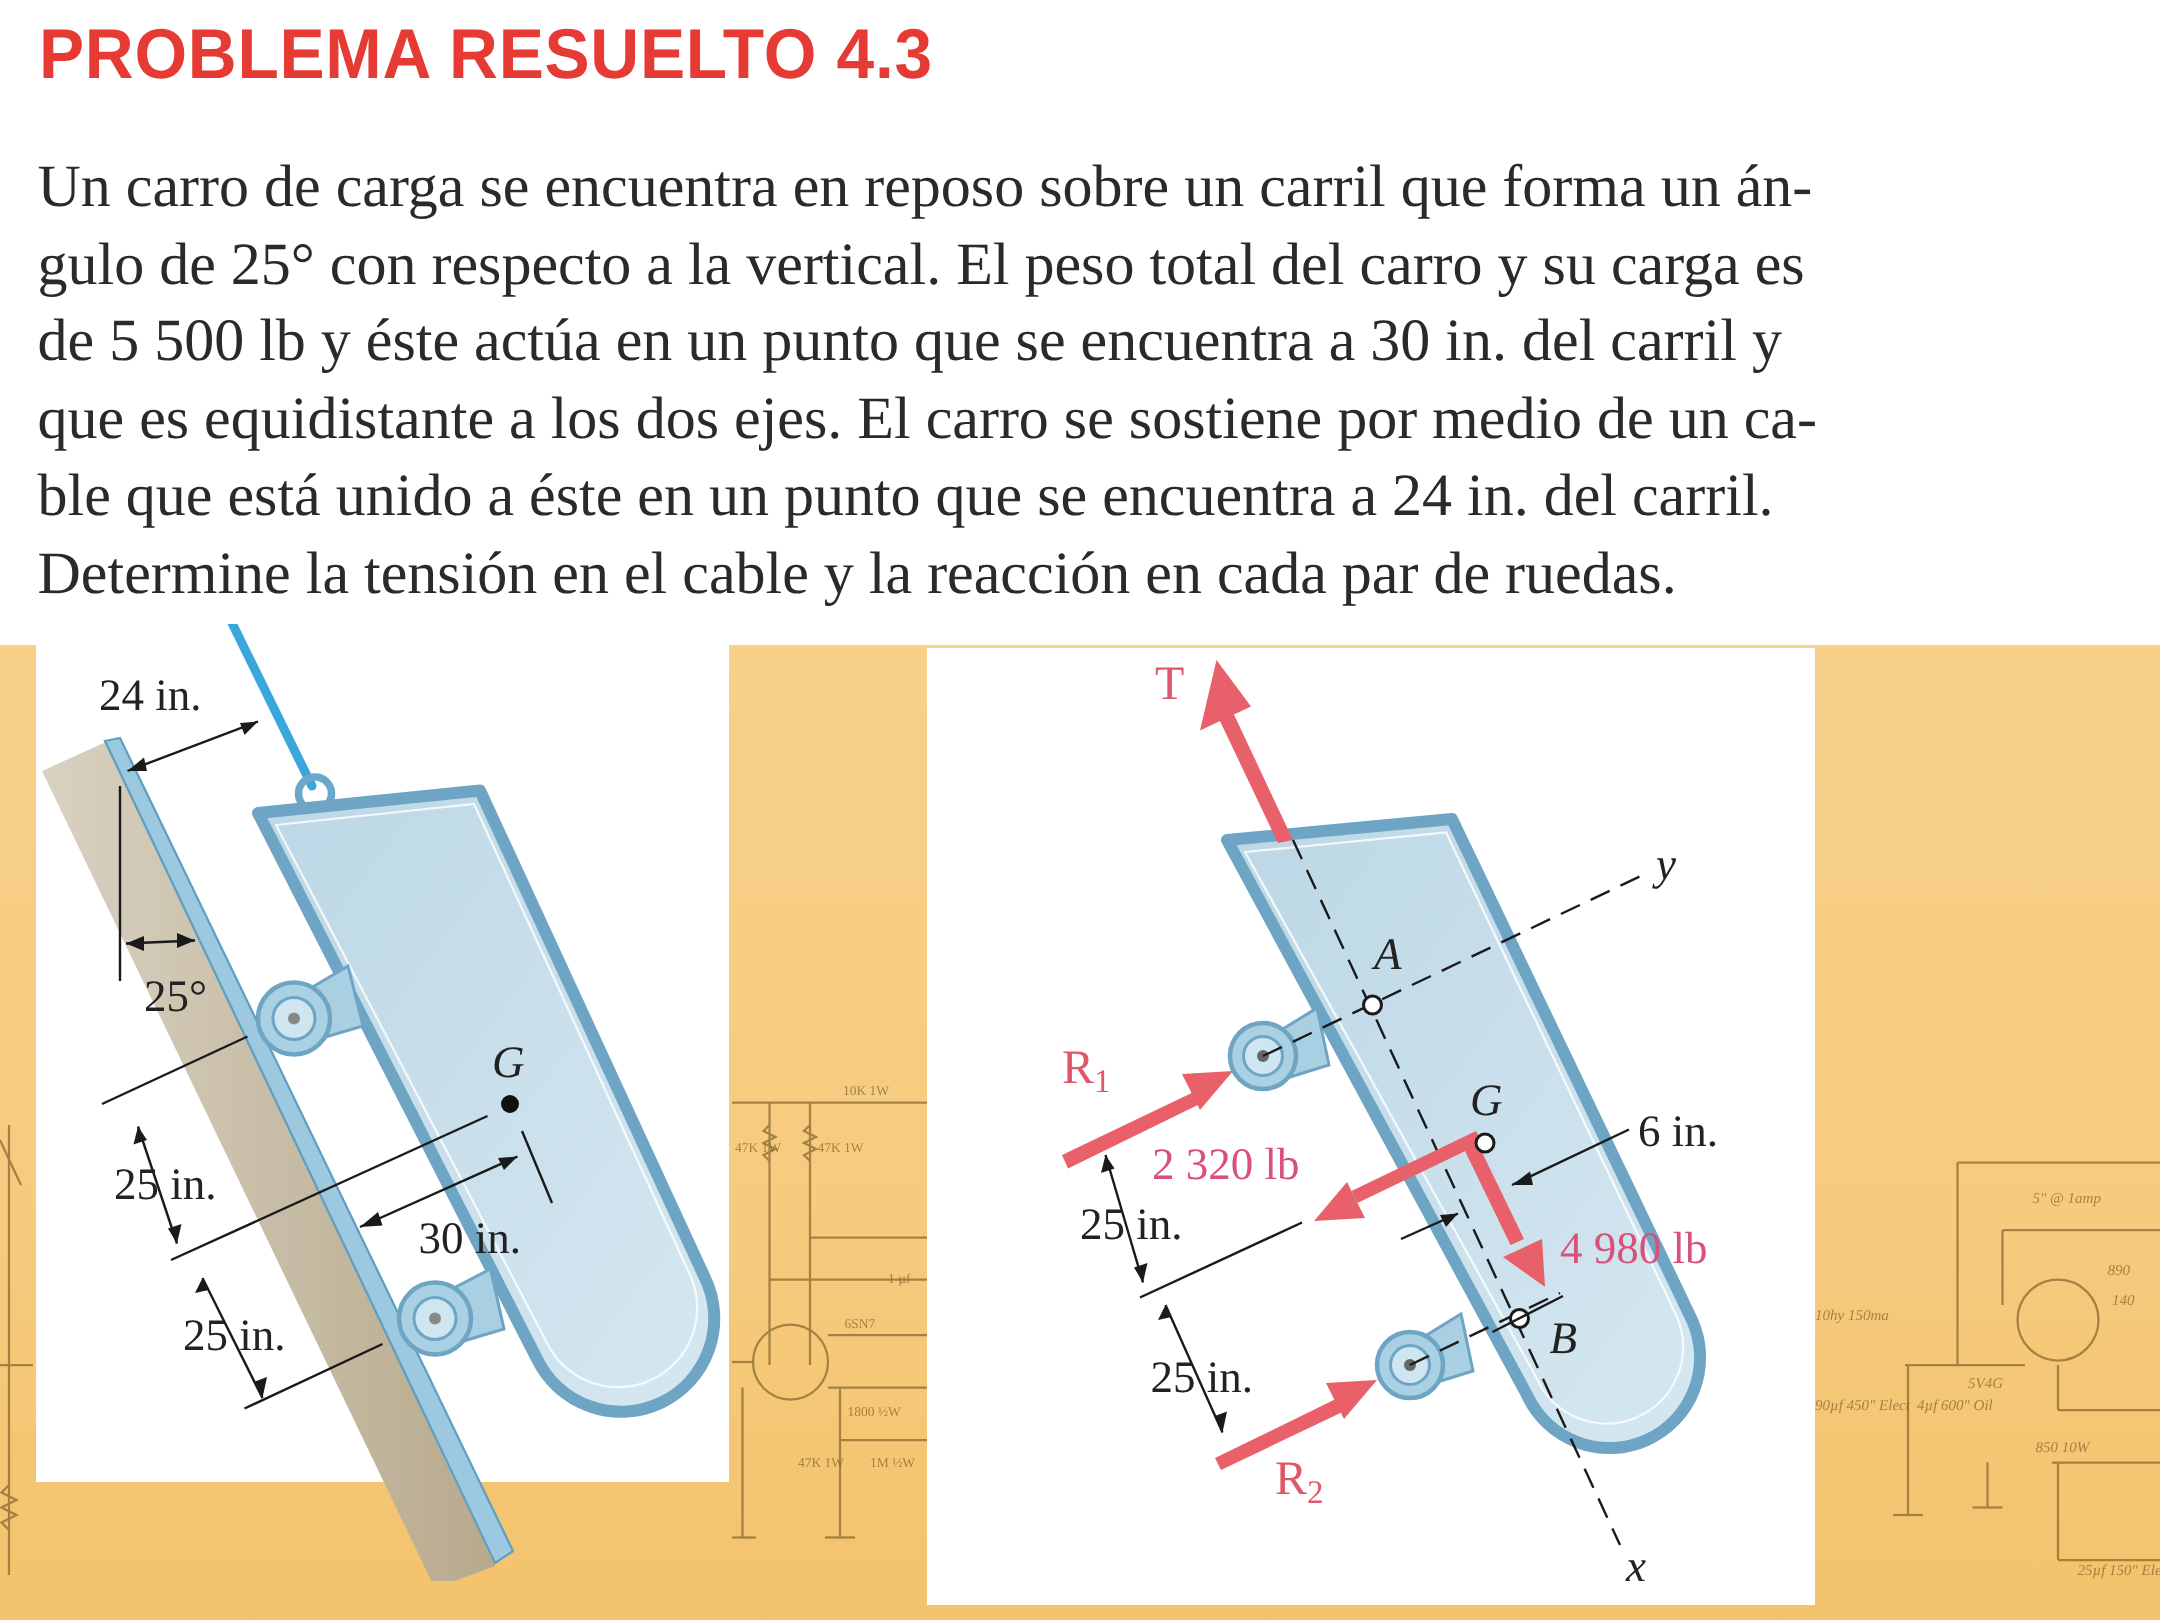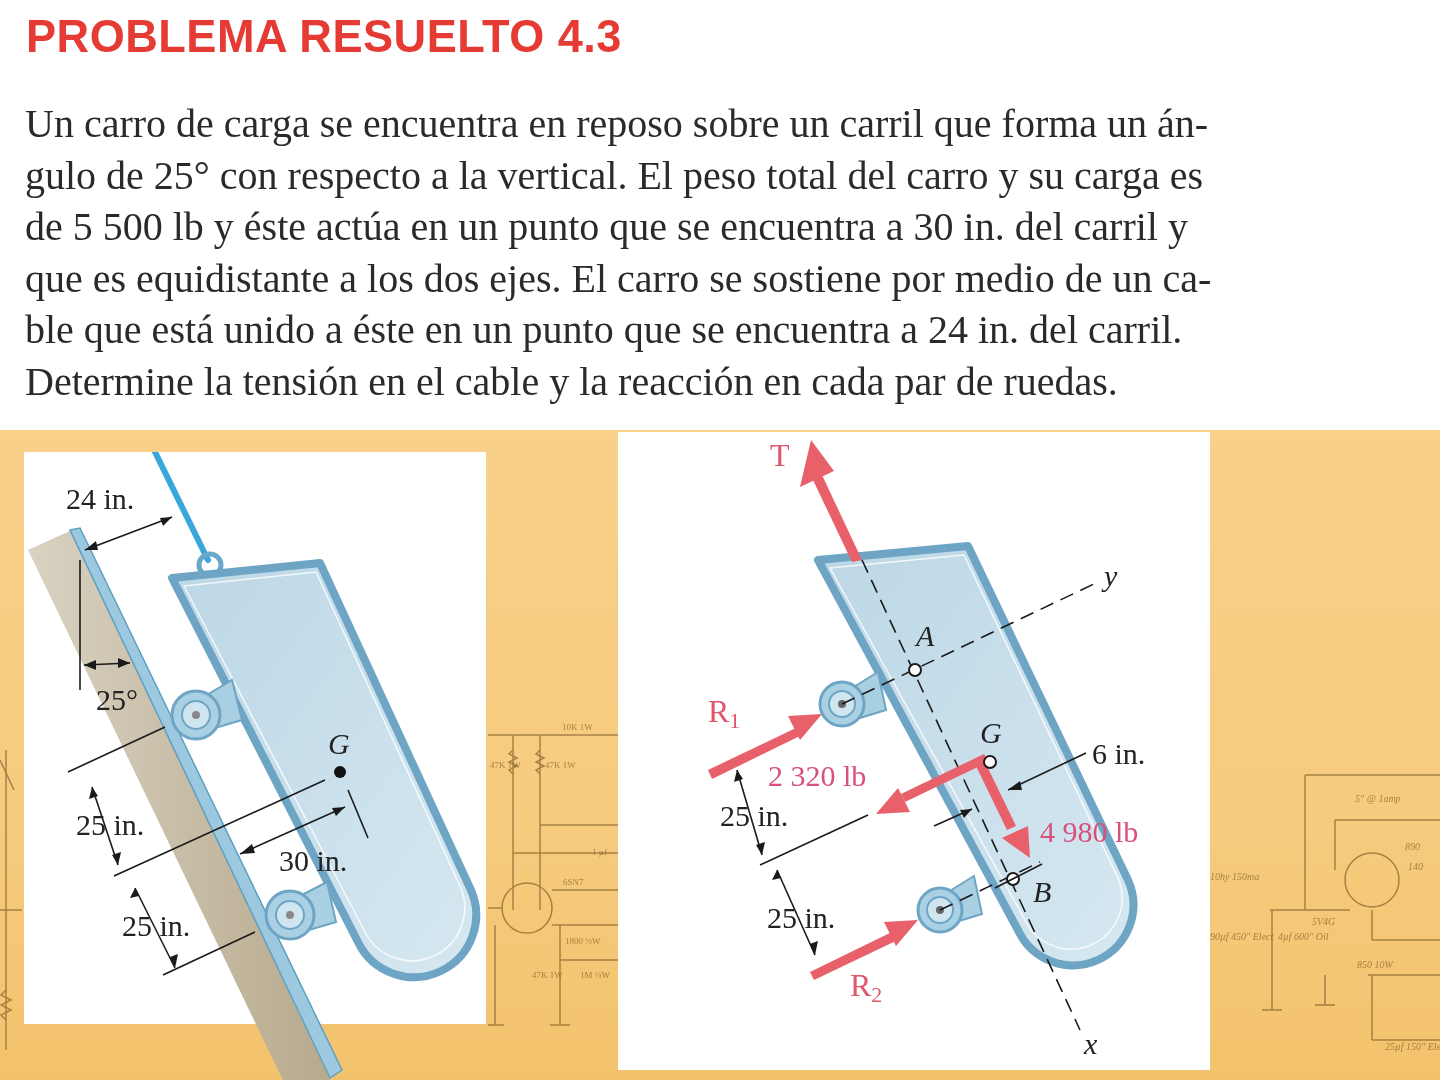--- a/index.html
+++ b/index.html
@@ -17,21 +17,21 @@
   .para {
     position:absolute; left:25px; top:98px; width:1440px;
     font-size:40px; line-height:51.6px; color:#2a2a2a; white-space:nowrap;
   }
   .para div { height:51.6px; }
   .bg {
     position:absolute; left:0; top:430px; width:1440px; height:650px;
     background:linear-gradient(180deg,#f8d08a 0%,#f6cb7e 60%,#f3c26c 100%);
   }
   .panel { position:absolute; background:#ffffff; }
-  .panel-left { left:24px; top:452px; width:462px; height:572px;text-decoration:underline; }
+  .panel-left { left:24px; top:416px; width:462px; height:572px;text-decoration:underline; }
   .panel-right { left:618px; top:432px; width:592px; height:638px; }
   svg text { font-family:"Liberation Serif","DejaVu Serif",serif; }
 </style>
 </head>
 <body>
 
 <div class="title">PROBLEMA RESUELTO 4.3</div>
 
 <div class="para">
   <div>Un carro de carga se encuentra en reposo sobre un carril que forma un án-</div>

